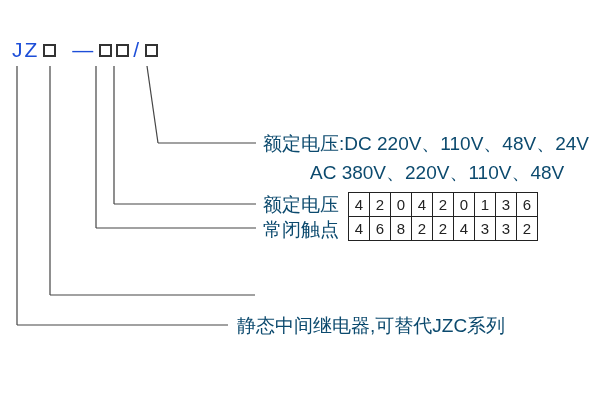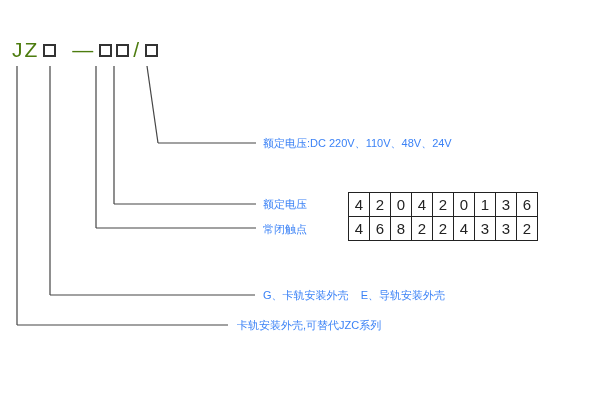--- a/index.html
+++ b/index.html
@@ -8,32 +8,32 @@
     width:600px;height:400px;
     background:#ffffff;
     font-family:"Liberation Sans","DejaVu Sans",sans-serif;
     color:#222;
     overflow:hidden;
   }
   .lines{position:absolute;left:0;top:0;width:600px;height:400px;}
   .model-code{
     position:absolute;left:12px;top:38px;
     display:flex;align-items:center;gap:4px;
-    font-size:21px;color:#4d7c0f;letter-spacing:2px;
+    font-size:21px;color:#1d4ed8;letter-spacing:2px;
   }
   .mc-text{white-space:pre;}
   .mc-box{
     display:inline-block;width:13px;height:13px;
     border:2px solid #333;box-sizing:border-box;
     background:#fff;
   }
   .mc-gap{width:8px;}
   .label{
     position:absolute;
-    font-size:11px;color:#3b82f6;
+    font-size:19px;color:#0c4a6e;
     transform:translateY(-50%);
     white-space:pre;
     line-height:1;
   }
   .ctable{
     position:absolute;left:348px;top:192px;
     display:grid;
     grid-template-columns:repeat(9,20px);
     grid-auto-rows:23px;
     gap:1px;
@@ -75,28 +75,28 @@
     <span class="mc-gap"></span>
     <span class="mc-text">—</span>
     <span class="mc-box"></span>
     <span class="mc-box"></span>
     <span class="mc-text">/</span>
     <span class="mc-box"></span>
   </div>
 
   <div class="label" style="left:263px;top:143px">额定电压:DC 220V、110V、48V、24V</div>
 
+  <div class="label" style="left:310px;top:172px">AC 380V、220V、110V、48V</div>
 
   <div class="label" style="left:263px;top:204px">额定电压</div>
 
   <div class="label" style="left:263px;top:229px">常闭触点</div>
 
-  <div class="label" style="left:263px;top:295px">G、卡轨安装外壳    E、导轨安装外壳</div>
 
-  <div class="label" style="left:237px;top:325px">卡轨安装外壳,可替代JZC系列</div>
+  <div class="label" style="left:237px;top:325px">静态中间继电器,可替代JZC系列</div>
 
   <div class="ctable">
 
     <span class="tcell">4</span>
     <span class="tcell">2</span>
     <span class="tcell">0</span>
     <span class="tcell">4</span>
     <span class="tcell">2</span>
     <span class="tcell">0</span>
     <span class="tcell">1</span>

